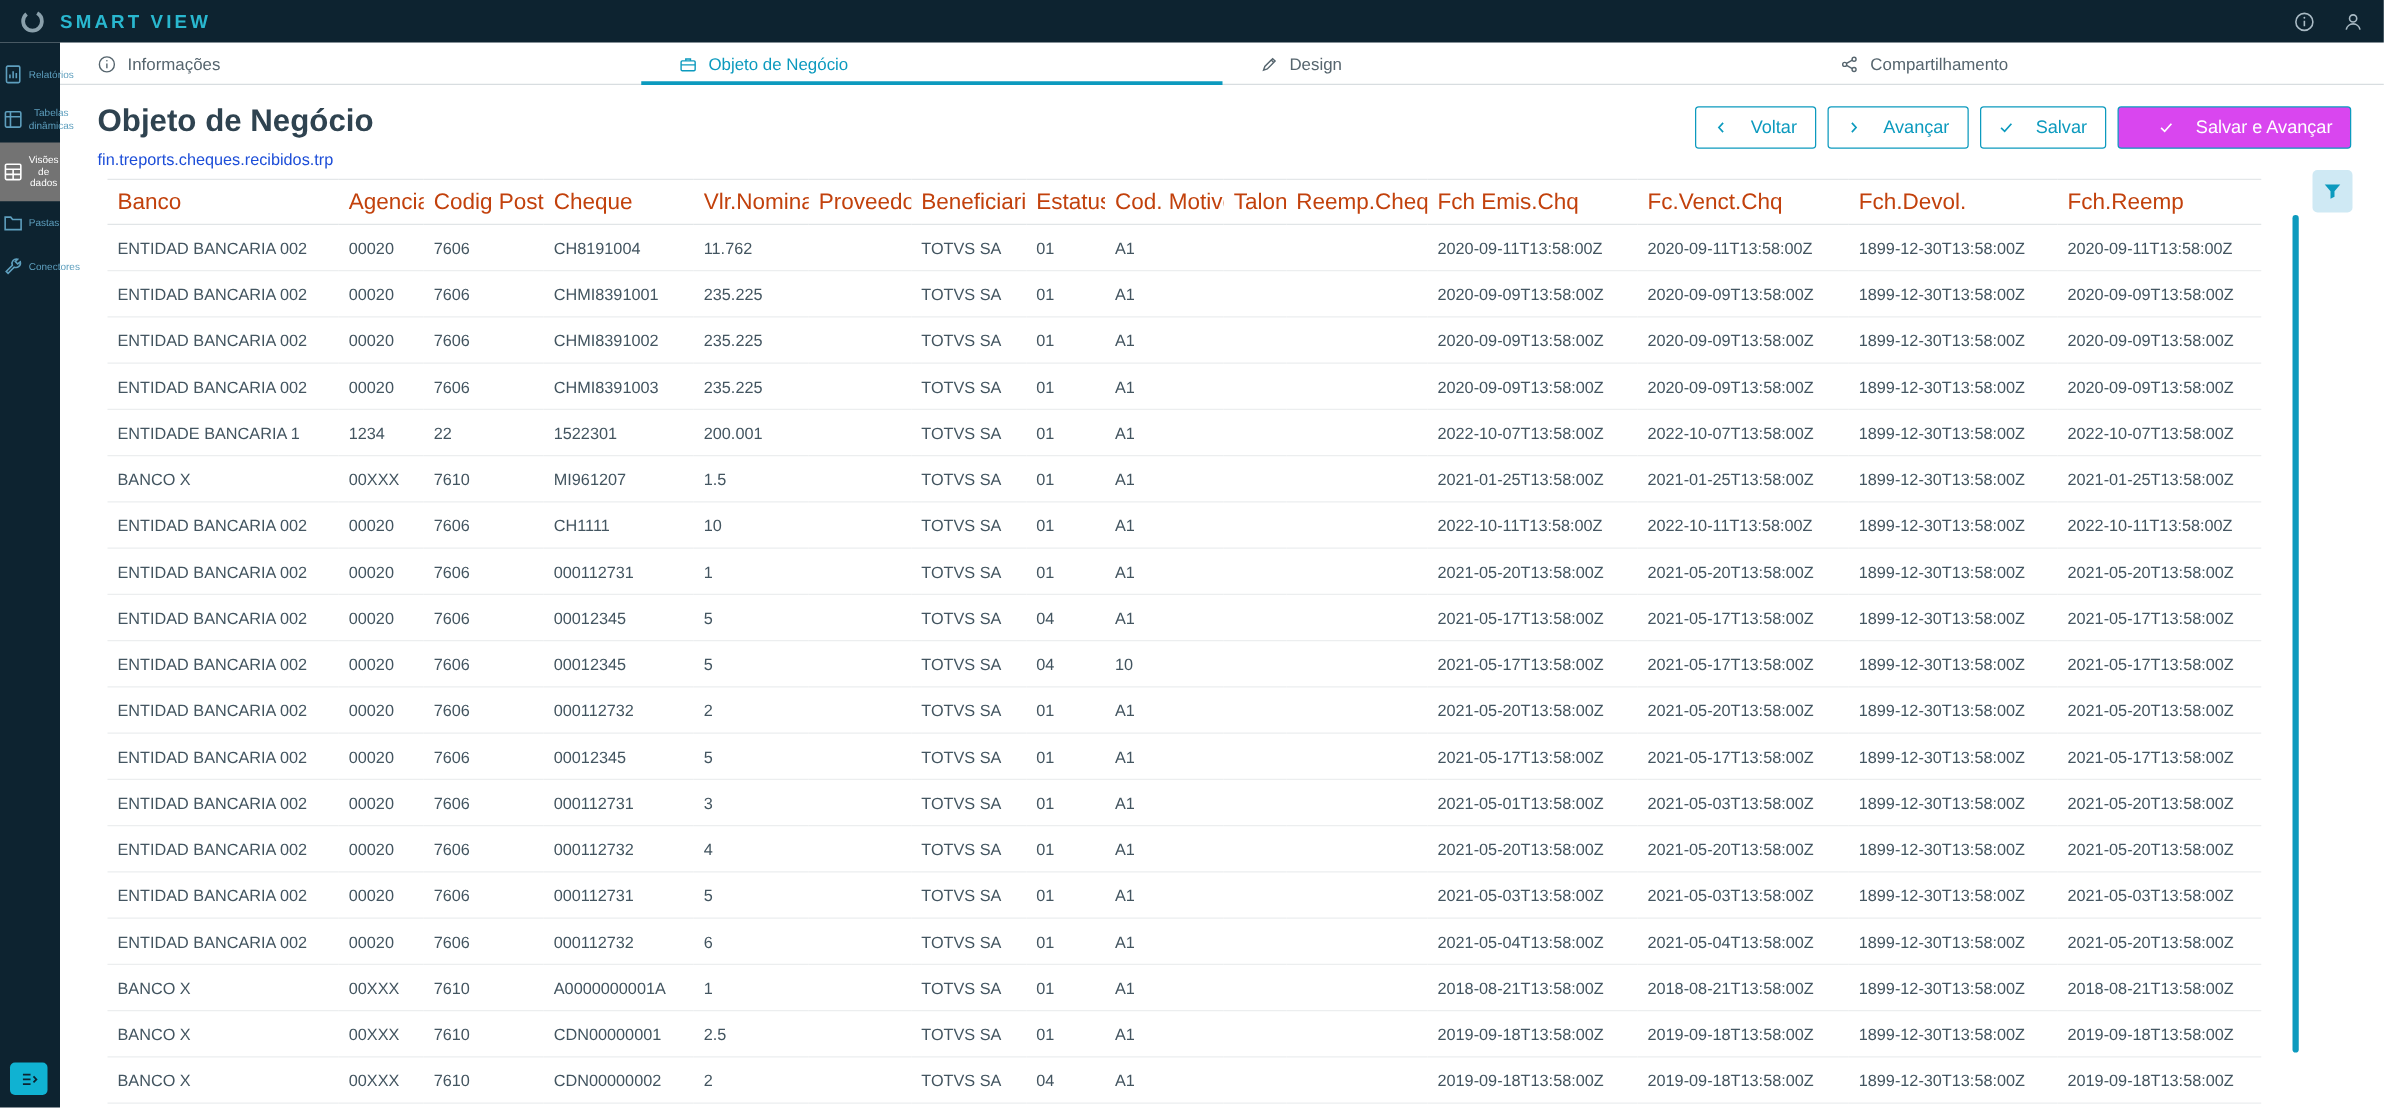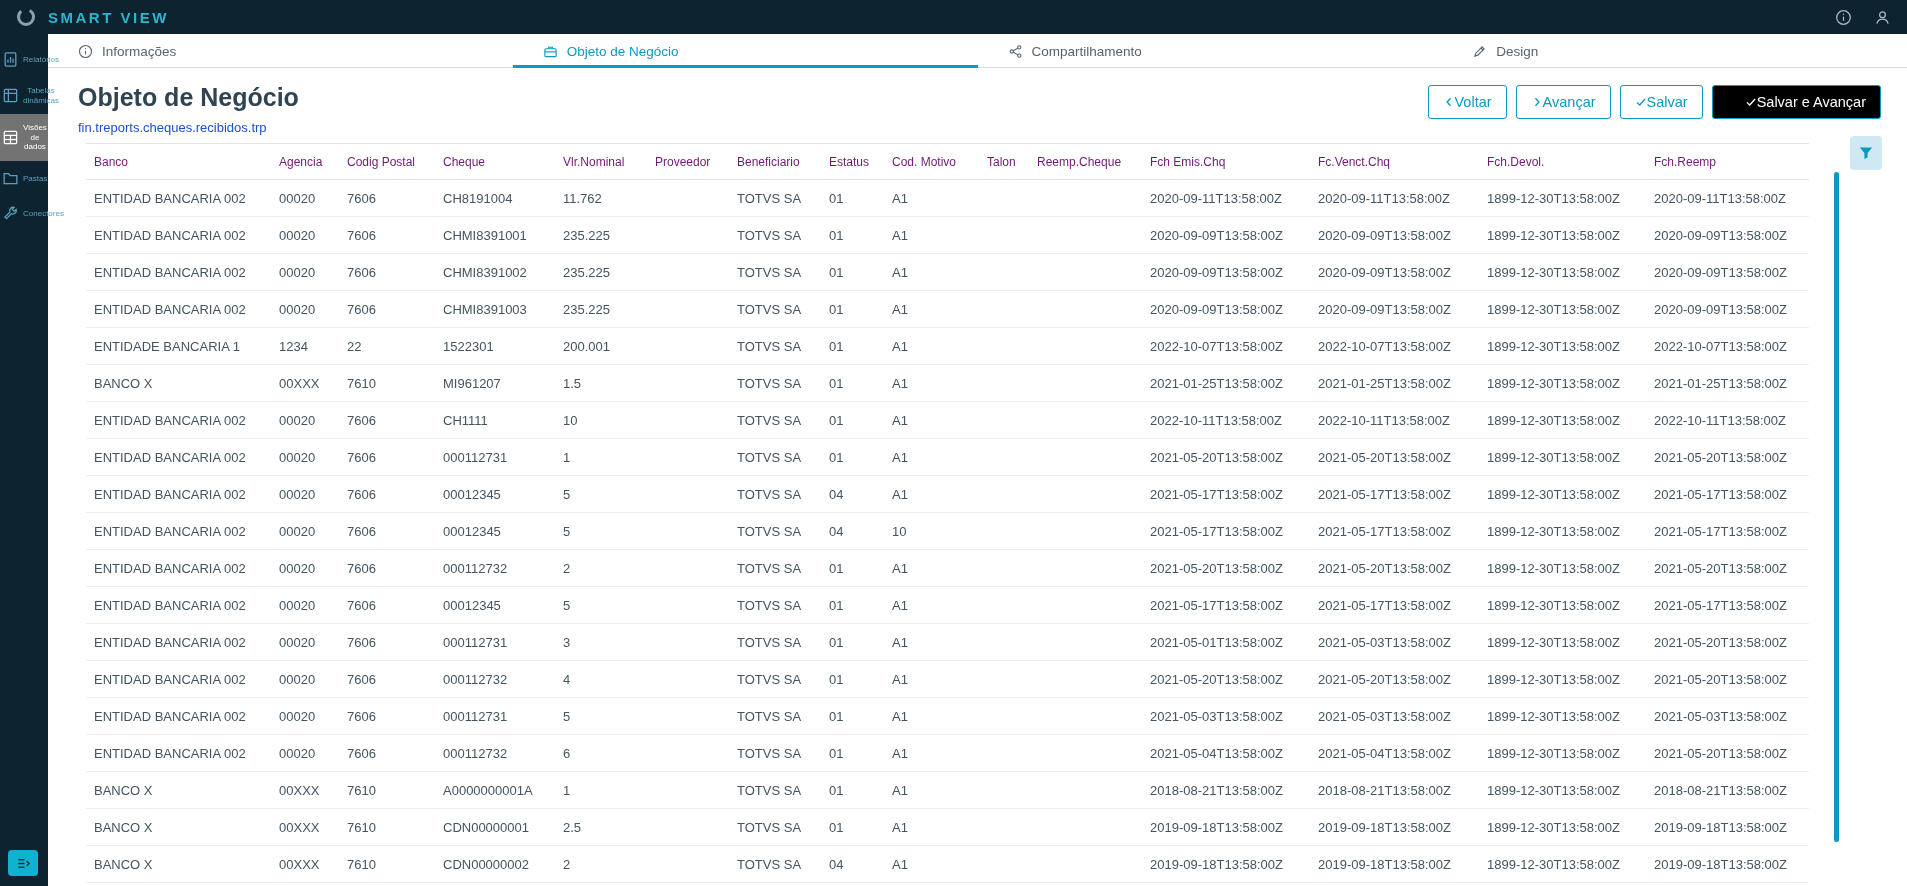--- a/index.html
+++ b/index.html
@@ -48,30 +48,30 @@
   .tab svg{ width:15px; height:15px; }
   .tab.active{ color:#0c9abe; box-shadow: inset 0 -3px 0 #0c9abe; }
 
   .page-header{ display:flex; justify-content:space-between; align-items:flex-start; padding:15px 26px 0 30px; }
   .page-title{ font-size:25px; font-weight:600; color:#2f4350; }
   .page-subtitle{ font-size:13px; color:#1d4ed8; margin-top:8px; }
   .actions{ display:flex; gap:9px; margin-top:2px; }
   .btn{
     height:34px; padding:0 14px; border:1px solid #0c9abe; border-radius:3px;
     background:#fff; color:#0c9abe; font-size:14.5px; font-family:inherit;
-    display:inline-flex; align-items:center; gap:0; cursor:pointer; white-space:nowrap;
+    display:inline-flex; align-items:center; gap:18px; cursor:pointer; white-space:nowrap;
   }
   .btn svg{ width:12px; height:12px; }
-  .btn.primary{ background:#000000; color:#fff; border-color:#0c9abe;padding-left:32px; }
+  .btn.primary{ background:#d946ef; color:#fff; border-color:#0c9abe;padding-left:32px; }
 
   
   .table-area{ position:absolute; top:109px; left:38px; }
   table{ border-collapse:collapse; table-layout:fixed; width:1723px; border-top:1px solid #e4e7e9; }
   th{
-    height:36px; font-size:12px; font-weight:400; color:#701a75; text-align:left;
+    height:36px; font-size:18px; font-weight:400; color:#c2410c; text-align:left;
     padding:0 8px; border-bottom:1px solid #e1e5e7; white-space:nowrap; overflow:hidden; cursor:pointer;
   }
   td{
     height:37px; font-size:13px; color:#435560; padding:0 8px;
     border-bottom:1px solid #eceeef; white-space:nowrap; overflow:hidden;
   }
 
   .scroll-thumb{
     position:absolute; left:1786px; top:138px; width:5px; height:670px;
     background:#0c9abe; border-radius:3px; cursor:pointer;
@@ -174,34 +174,34 @@
     <div class="tab active">
       <svg viewBox="0 0 16 16" fill="none" stroke="currentColor" stroke-width="1.2">
         <rect x="2" y="5" width="12" height="8.4" rx="1"></rect>
           <path d="M6 5V3.4h4V5"></path>
           <line x1="2" y1="8.4" x2="14" y2="8.4"></line>
       </svg>
       <span>Objeto de Negócio</span>
     </div>
     <div class="tab">
       <svg viewBox="0 0 16 16" fill="none" stroke="currentColor" stroke-width="1.2">
+        <path d="M3 13l1.1-3.2 6.7-6.7 2.1 2.1-6.7 6.7L3 13z"></path>
+          <line x1="9.6" y1="4.3" x2="11.7" y2="6.4"></line>
+      </svg>
+      <span>Design</span>
+    </div>
+    <div class="tab">
+      <svg viewBox="0 0 16 16" fill="none" stroke="currentColor" stroke-width="1.2">
         <circle cx="12" cy="3.6" r="1.7"></circle>
           <circle cx="4" cy="8" r="1.7"></circle>
           <circle cx="12" cy="12.4" r="1.7"></circle>
           <line x1="5.6" y1="7.2" x2="10.5" y2="4.4"></line>
           <line x1="5.6" y1="8.8" x2="10.5" y2="11.6"></line>
       </svg>
       <span>Compartilhamento</span>
-    </div>
-    <div class="tab">
-      <svg viewBox="0 0 16 16" fill="none" stroke="currentColor" stroke-width="1.2">
-        <path d="M3 13l1.1-3.2 6.7-6.7 2.1 2.1-6.7 6.7L3 13z"></path>
-          <line x1="9.6" y1="4.3" x2="11.7" y2="6.4"></line>
-      </svg>
-      <span>Design</span>
     </div>
   </div>
 
   <div class="page-header">
     <div>
       <h1 class="page-title">Objeto de Negócio</h1>
       <div class="page-subtitle">fin.treports.cheques.recibidos.trp</div>
     </div>
     <div class="actions">
       <button class="btn">

